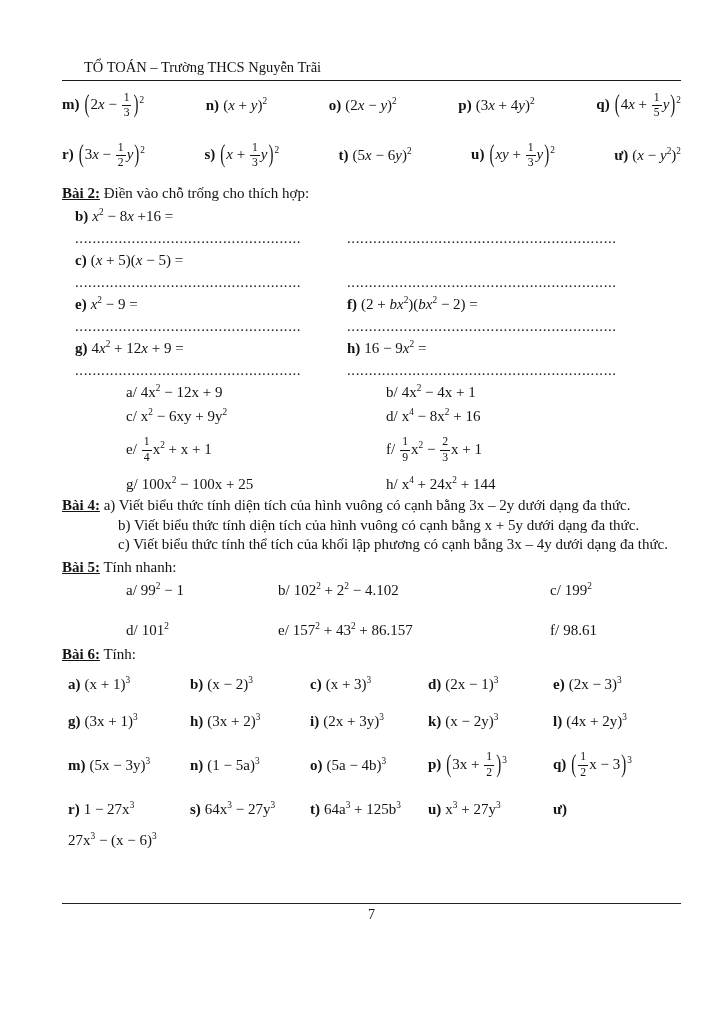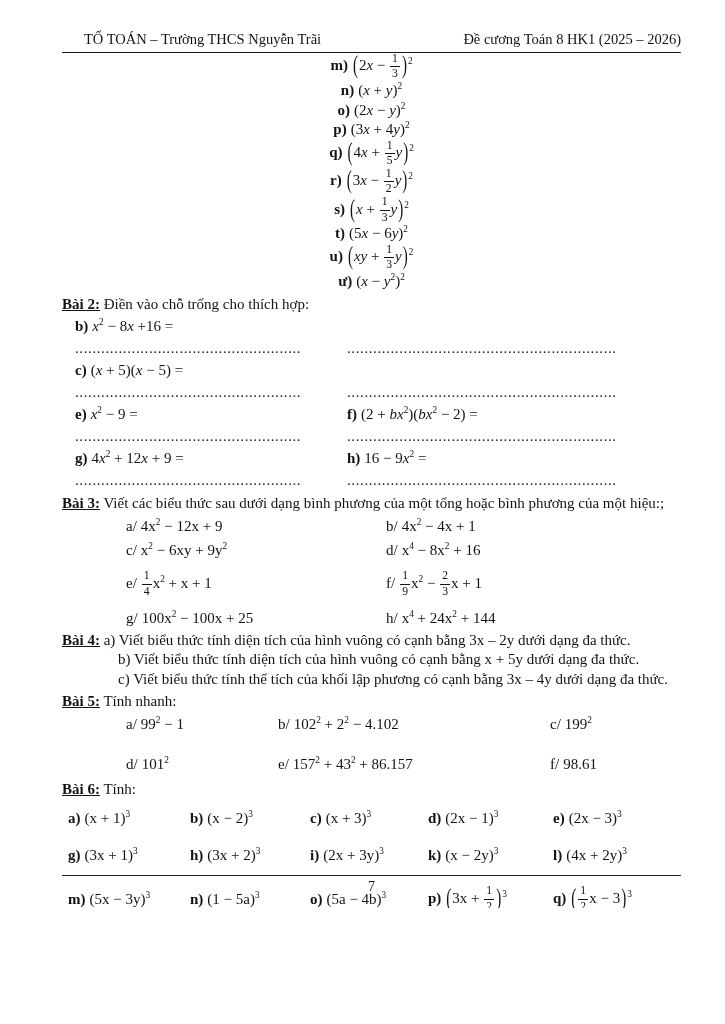--- a/index.html
+++ b/index.html
@@ -1,19 +1,19 @@
 <!DOCTYPE html>
 <html><head>
 <meta charset="utf-8">
 <style>
   html,body{margin:0;padding:0;background:#fff;}
   body{width:725px;height:1024px;color:#131313;font-family:"Liberation Serif","DejaVu Serif",serif;font-size:15px;line-height:1.3;}
-  .page{position:relative;box-sizing:border-box;width:725px;height:908px;overflow:hidden;padding:30px 44px 0 62px;background:#fff;}
+  .page{position:relative;box-sizing:border-box;width:725px;height:908px;overflow:hidden;padding:30px 44px 0 62px;background:#fff;margin-top:28px;}
   .hdr{display:flex;justify-content:space-between;align-items:flex-end;border-bottom:1.6px solid #1a1a1a;padding:0 0 3px 22px;font-size:14.5px;}
-  .b1row{display:flex;justify-content:flex-start;align-items:center;min-height:50px;flex-direction:column;}
+  .b1row{display:flex;justify-content:space-between;align-items:center;min-height:50px;}
   .it{white-space:nowrap;}
   .lb{margin-right:4px;}
   b.lb{font-weight:bold;}
   .mx i{font-style:italic;}
   sup{font-size:0.62em;line-height:0;}
   .frac{display:inline-flex;flex-direction:column;text-align:center;vertical-align:middle;font-size:0.78em;line-height:1.08;margin:0 1px;}
   .fn{border-bottom:1px solid #131313;padding:0 2px 1px;}
   .fd{padding-top:1px;}
   .bp{display:inline-block;transform:scaleY(1.7);padding:0 1px;}
   .bt{font-weight:bold;text-decoration:underline;}
@@ -32,21 +32,20 @@
   .cont{margin-left:6px;min-height:26px;display:flex;align-items:center;}
   .foot{position:absolute;left:62px;right:44px;bottom:12px;border-top:1.3px solid #222;text-align:center;padding-top:2px;font-size:14px;}
 </style>
 </head>
 <body>
 
 <div class="page">
 
   <div class="hdr">
     <span>TỔ TOÁN – Trường THCS Nguyễn Trãi</span>
-    <span>Đề cương Toán 8 HK1 (2025 – 2026)</span>
   </div>
 
   <div class="b1row">
     <span class="it"><b class="lb">m)</b><span class="mx mi"><span class="bp">(</span>2<i>x</i> − <span class="frac">
             <span class="fn">1</span>
             <span class="fd">3</span>
           </span><span class="bp">)</span><sup>2</sup></span></span>
     <span class="it"><b class="lb">n)</b><span class="mx mi">(<i>x</i> + <i>y</i>)<sup>2</sup></span></span>
     <span class="it"><b class="lb">o)</b><span class="mx mi">(2<i>x</i> − <i>y</i>)<sup>2</sup></span></span>
     <span class="it"><b class="lb">p)</b><span class="mx mi">(3<i>x</i> + 4<i>y</i>)<sup>2</sup></span></span>
@@ -100,24 +99,20 @@
   </div>
   <div class="b2grid">
     <span class="it"><b class="lb">g)</b><span class="mx mi">4<i>x</i><sup>2</sup> + 12<i>x</i> + 9 =</span></span>
     <span class="it"><b class="lb">h)</b><span class="mx mi">16 − 9<i>x</i><sup>2</sup> =</span></span>
   </div>
   <div class="b2grid dotsrow">
     <span class="dots">....................................................</span>
     <span class="dots">..............................................................</span>
   </div>
 
-  <div class="sec">
-    <b class="bt">Bài 3:</b>
-    <span>Viết các biểu thức sau dưới dạng bình phương của một tổng hoặc bình phương của một hiệu:;</span>
-  </div>
   <div class="b3grid">
     <span class="it"><span class="lb">a/</span><span class="mx">4x<sup>2</sup> − 12x + 9</span></span>
     <span class="it"><span class="lb">b/</span><span class="mx">4x<sup>2</sup> − 4x + 1</span></span>
   </div>
   <div class="b3grid">
     <span class="it"><span class="lb">c/</span><span class="mx">x<sup>2</sup> − 6xy + 9y<sup>2</sup></span></span>
     <span class="it"><span class="lb">d/</span><span class="mx">x<sup>4</sup> − 8x<sup>2</sup> + 16</span></span>
   </div>
   <div class="b3grid tall">
     <span class="it"><span class="lb">e/</span><span class="mx"><span class="frac">

